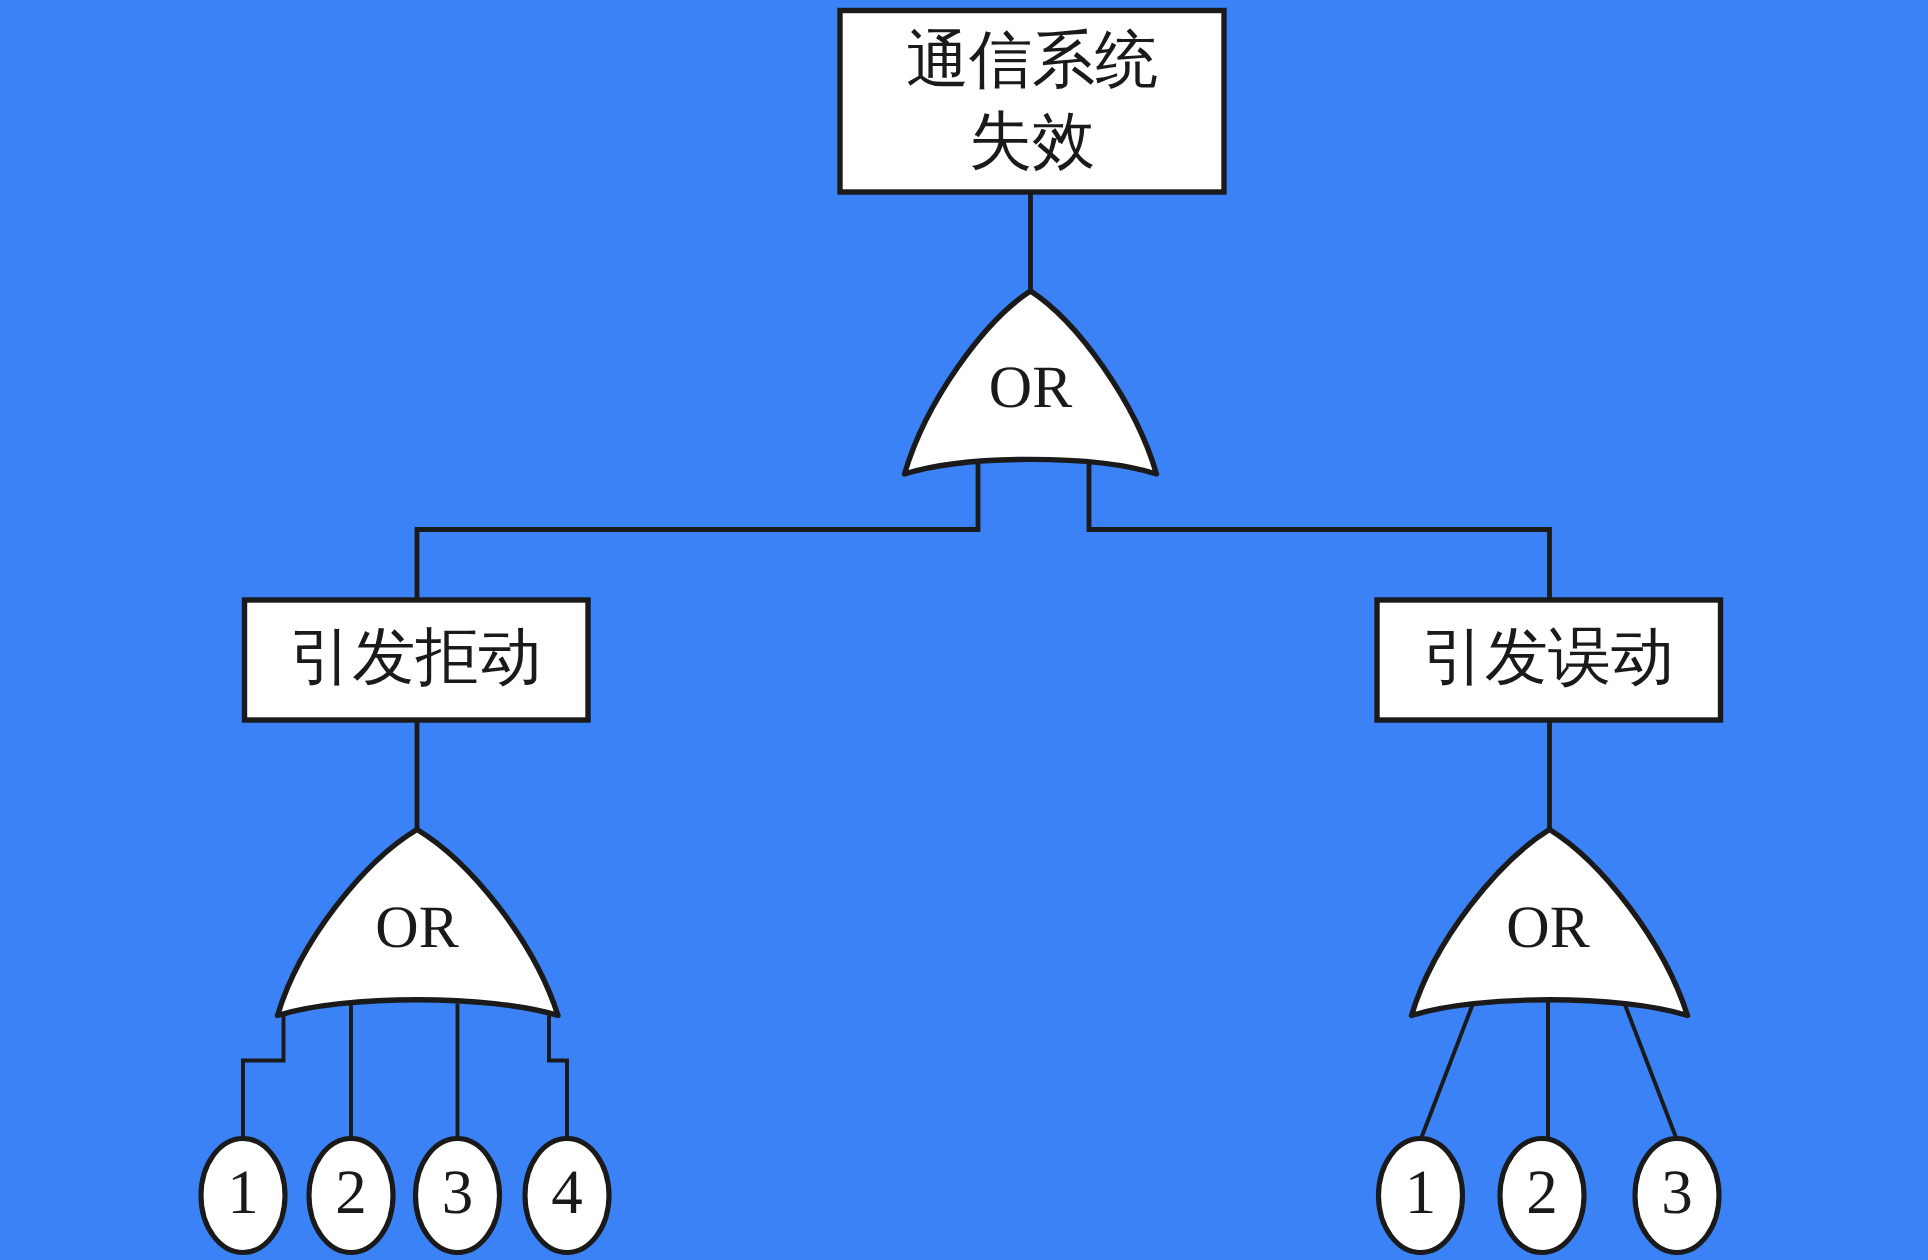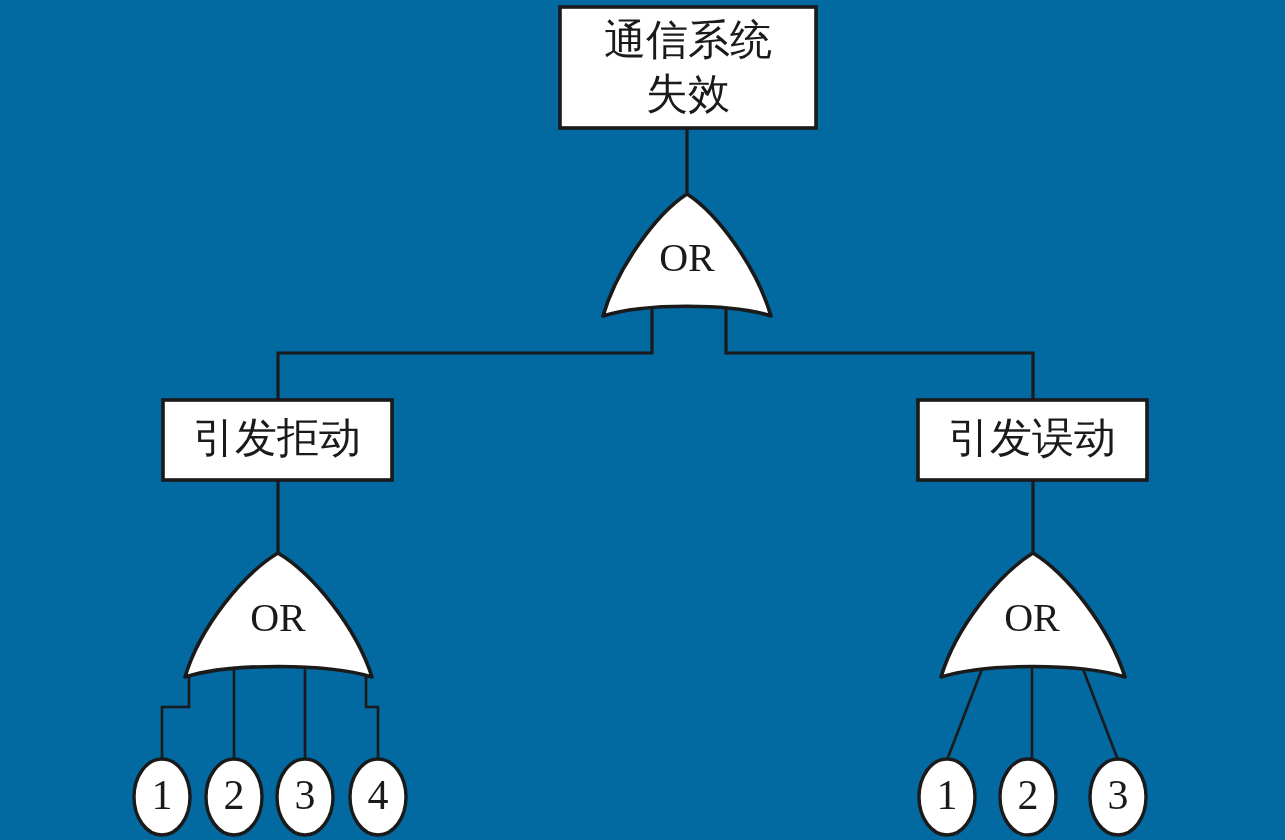--- a/index.html
+++ b/index.html
@@ -7,21 +7,21 @@
     padding: 0;
     background: #ffffff;
   }
   body {
     font-family: "Liberation Serif", "DejaVu Serif", serif;
   }
   #diagram-root {
     position: relative;
     width: 1285px;
     height: 840px;
-    background: #0369a1;
+    background: #3b82f6;
     overflow: hidden;
   }
   svg#fta-svg {
     display: block;
     width: 1285px;
     height: 840px;
   }
   .stroke {
     fill: none;
     stroke: #1a1a1a;

